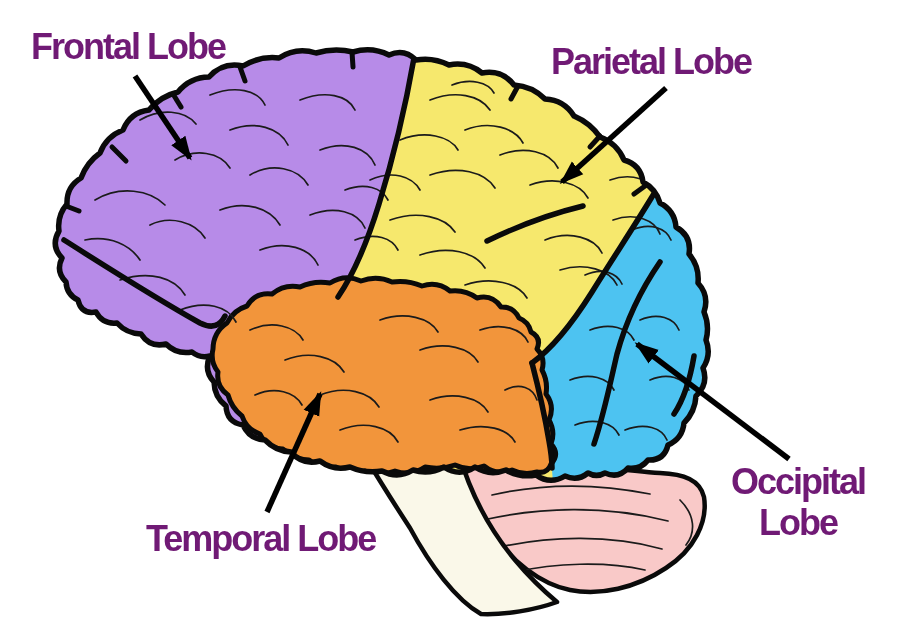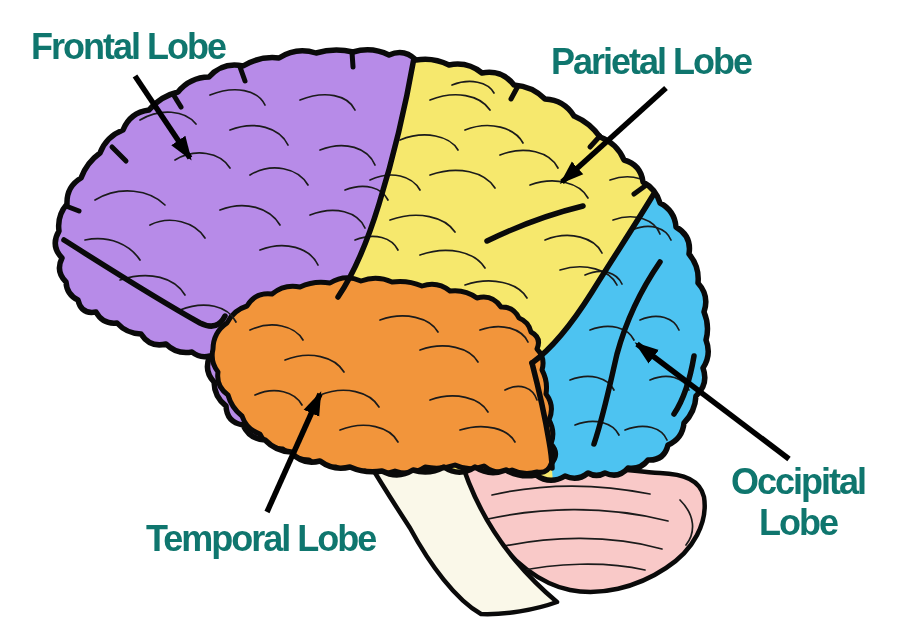--- a/index.html
+++ b/index.html
@@ -6,21 +6,21 @@
   .stage{
     position:relative;width:900px;height:637px;background:#ffffff;overflow:hidden;
     font-family:"Liberation Sans", sans-serif;
   }
   .stage svg{position:absolute;left:0;top:0;}
   .lobe-label{
     position:absolute;
     font-weight:700;
     font-size:36px;
     letter-spacing:-2px;
-    color:#0f766e;
+    color:#701a75;
     line-height:1.15;
     white-space:nowrap;
   }
   .lobe-label.wrap{white-space:normal;text-align:center;}
   .outline{fill:none;stroke:#0a0a0a;stroke-width:5.5;stroke-linecap:round;stroke-linejoin:round;}
   .sulcus-thick{fill:none;stroke:#0a0a0a;stroke-width:5.5;stroke-linecap:round;}
   .tick{stroke:#0a0a0a;stroke-width:5;stroke-linecap:round;}
   .squiggle{fill:none;stroke:#1b1b1b;stroke-width:1.7;stroke-linecap:round;}
   .arrow{stroke:#000;stroke-width:5.5;stroke-linecap:butt;}
   .struct-outline{stroke:#0a0a0a;stroke-width:4.5;stroke-linejoin:round;}

